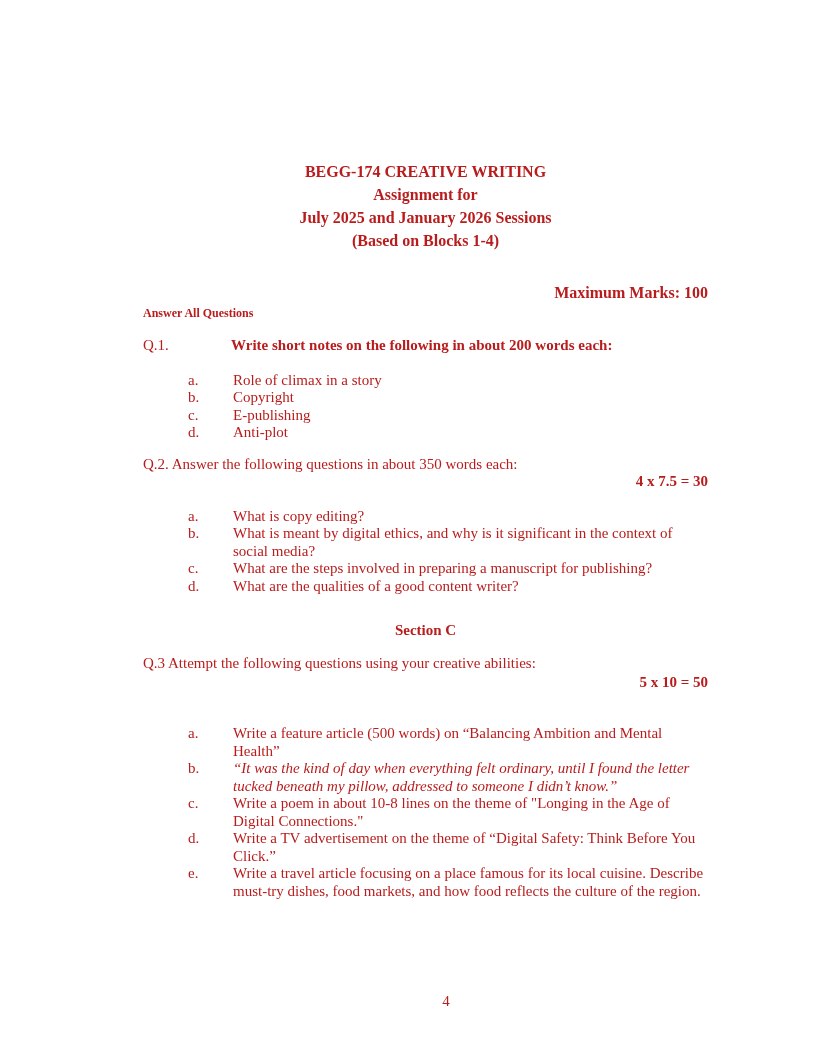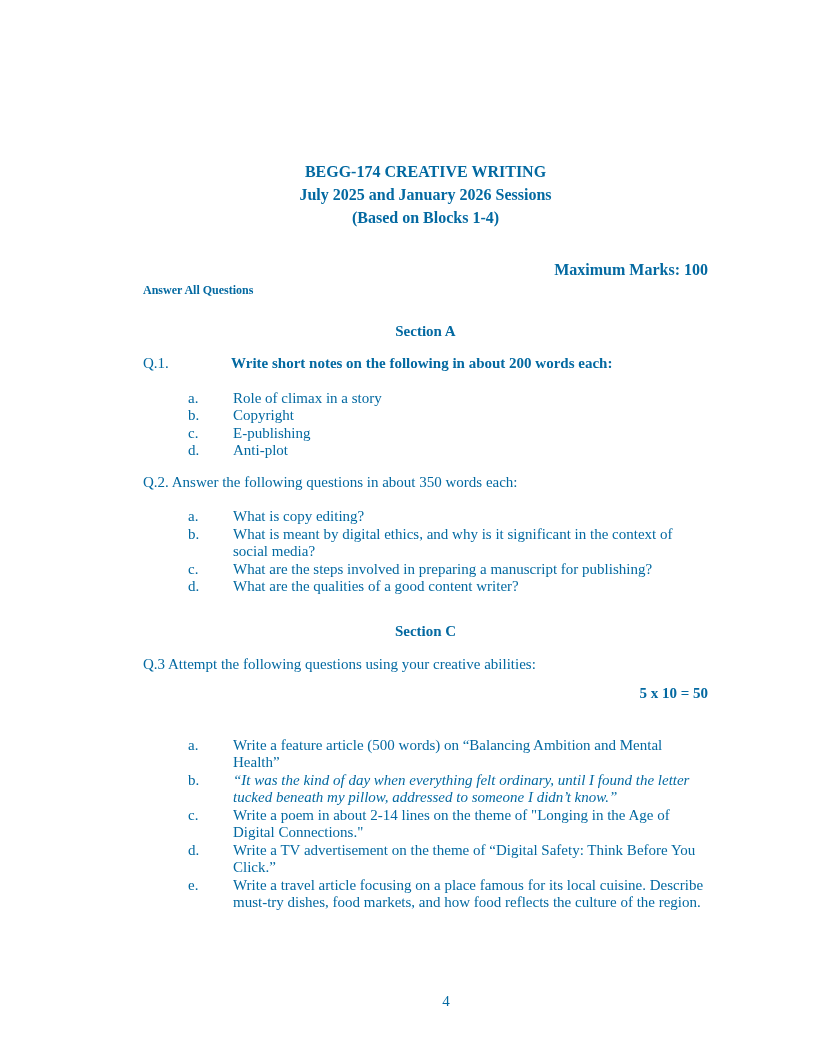--- a/index.html
+++ b/index.html
@@ -7,21 +7,21 @@
     position: relative;
     width: 740px;
     height: 1056px;
     margin: 0 auto;
     background: #ffffff;
     box-sizing: border-box;
     padding: 160px 70px 0 105px;
     font-family: "Liberation Serif", "DejaVu Serif", serif;
     font-size: 15px;
     line-height: 17.5px;
-    color: #0369a1;
+    color: #b91c1c;
     overflow: hidden;
   }
   .title-block {
     text-align: center;
     font-weight: bold;
     font-size: 16px;
     line-height: 23px;
   }
   .max-marks {
     margin-top: 31px;
@@ -45,21 +45,21 @@
   .sec-c-heading { margin-top: 25px; }
   .q-row { display: flex; margin-top: 14px; gap: 43px; }
   .q-row .q-label { width: 45px; flex: 0 0 45px; }
   .q-row .q-text { font-weight: bold; }
   .q-line { font-weight: normal; margin-top: 14px; }
   .q3-line { margin-top: 15px; }
   .marks {
     text-align: right;
     font-weight: bold;
   }
-  .marks-c { margin-top: 12px; }
+  .marks-c { margin-top: 1px; }
   .list { margin-left: 45px; margin-top: 17px; }
   .list-c { margin-top: 34px; }
   .item { display: flex; }
   .item .letter { width: 45px; flex: 0 0 45px; }
   .item .item-text { flex: 1 1 auto; }
   .quote-block {
     display: block;
     font-style: italic;
   }
   .page-number {
@@ -71,28 +71,28 @@
     font-size: 15px;
   }
 </style>
 </head>
 <body>
 
 <div class="page">
 
   <div class="title-block">
     <div>BEGG-174 CREATIVE WRITING</div>
+    <div>Assignment for</div>
     <div>July 2025 and January 2026 Sessions</div>
     <div>(Based on Blocks 1-4)</div>
   </div>
 
   <div class="max-marks">Maximum Marks: 100</div>
   <div class="answer-all">Answer All Questions</div>
 
-  <div class="section-heading sec-a-heading">Section A</div>
   <div class="q-row">
     <span class="q-label">Q.1.</span>
     <span class="q-text">Write short notes on the following in about 200 words each:</span>
   </div>
   <div class="list">
     <div class="item">
       <span class="letter">a.</span>
       <span class="item-text">Role of climax in a story</span>
     </div>
     <div class="item">
@@ -103,20 +103,21 @@
       <span class="letter">c.</span>
       <span class="item-text">E-publishing</span>
     </div>
     <div class="item">
       <span class="letter">d.</span>
       <span class="item-text">Anti-plot</span>
     </div>
   </div>
 
   <div class="q-line">Q.2. Answer the following questions in about 350 words each:</div>
+  <div class="marks">4 x 7.5 = 30</div>
   <div class="list">
     <div class="item">
       <span class="letter">a.</span>
       <span class="item-text">What is copy editing?</span>
     </div>
     <div class="item">
       <span class="letter">b.</span>
       <span class="item-text">What is meant by digital ethics, and why is it significant in the context of social media?</span>
     </div>
     <div class="item">
@@ -138,21 +139,21 @@
       <span class="item-text">Write a feature article (500 words) on “Balancing Ambition and Mental Health”</span>
     </div>
     <div class="item">
       <span class="letter">b.</span>
       <span class="item-text">
         <span class="quote-block">“It was the kind of day when everything felt ordinary, until I found the letter tucked beneath my pillow, addressed to someone I didn’t know.”</span>
       </span>
     </div>
     <div class="item">
       <span class="letter">c.</span>
-      <span class="item-text">Write a poem in about 2-14 lines on the theme of "Longing in the Age of Digital Connections."</span>
+      <span class="item-text">Write a poem in about 10-8 lines on the theme of "Longing in the Age of Digital Connections."</span>
     </div>
     <div class="item">
       <span class="letter">d.</span>
       <span class="item-text">Write a TV advertisement on the theme of “Digital Safety: Think Before You Click.”</span>
     </div>
     <div class="item">
       <span class="letter">e.</span>
       <span class="item-text">Write a travel article focusing on a place famous for its local cuisine. Describe must-try dishes, food markets, and how food reflects the culture of the region.</span>
     </div>
   </div>

